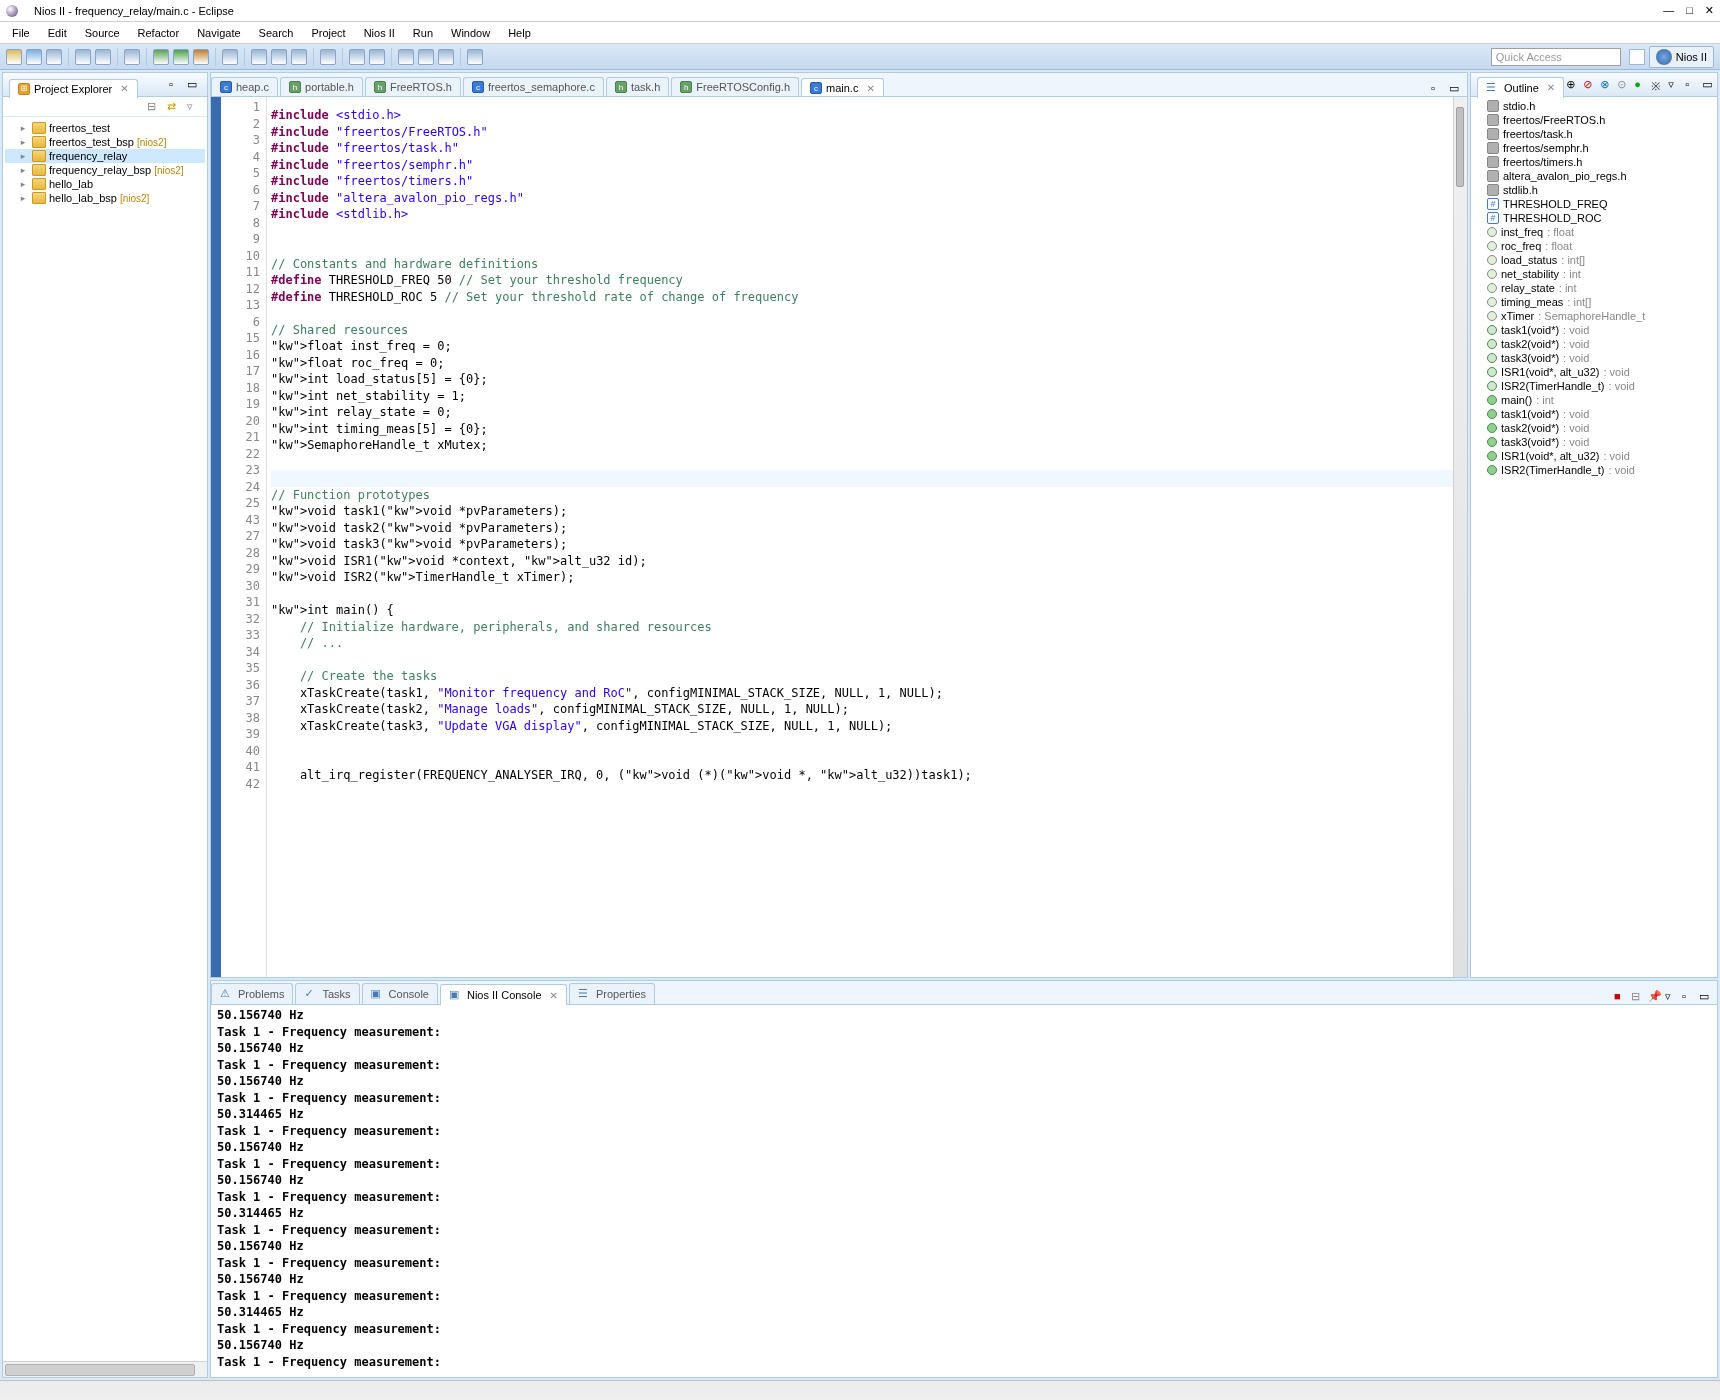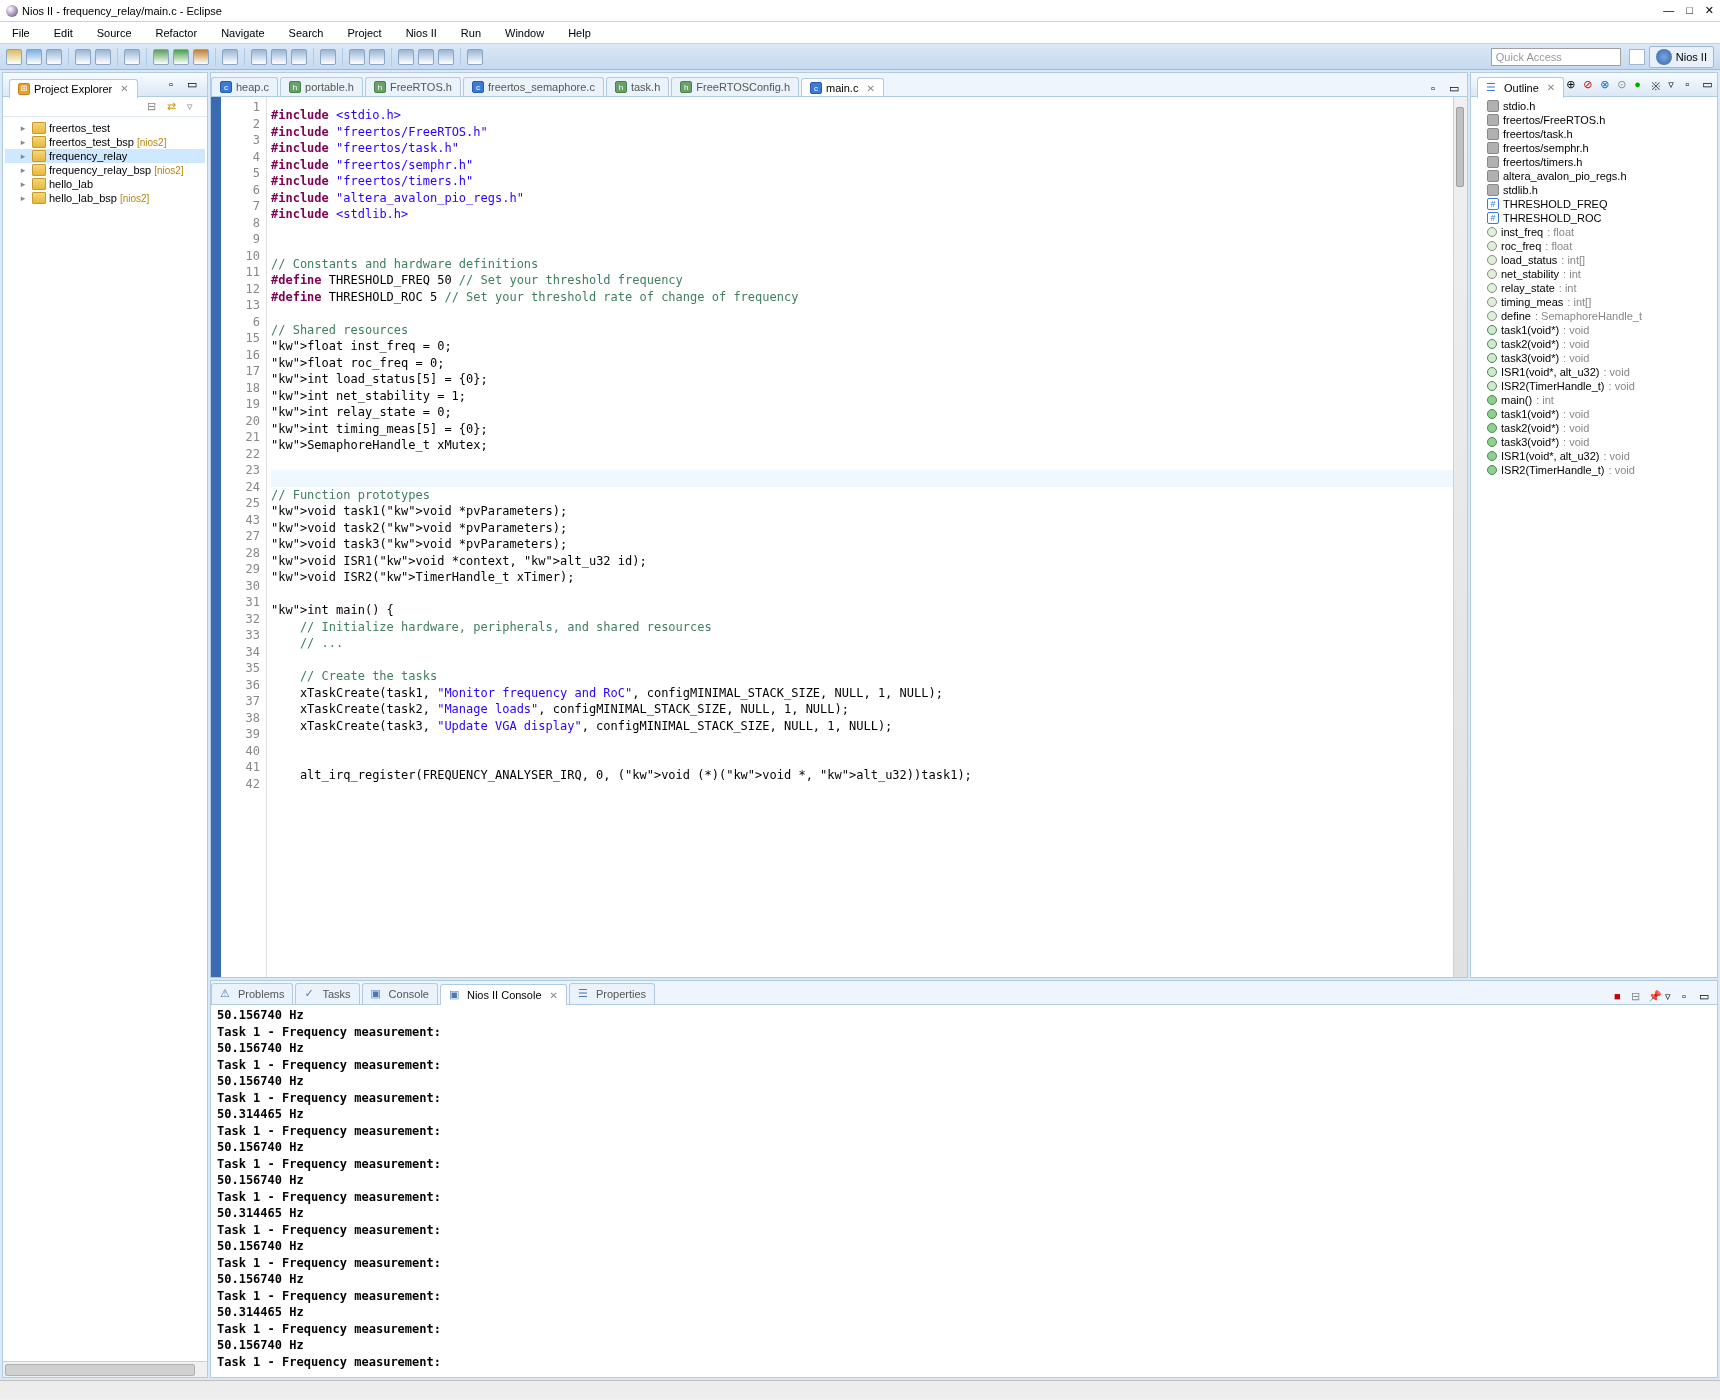--- a/index.html
+++ b/index.html
@@ -1,21 +1,21 @@
 <!DOCTYPE html>
 <html><head>
 <meta charset="utf-8">
 <style>
   * { box-sizing: border-box; margin: 0; padding: 0; }
   body { font-family: "Segoe UI", Tahoma, sans-serif; font-size: 11px; background: #f0f0f0; color: #000; overflow: hidden; }
   .titlebar { height: 22px; background: #fff; display: flex; align-items: center; padding: 0 6px; border-bottom: 1px solid #d0d0d0; justify-content: space-between; }
-  .titlebar .left { display: flex; gap: 4px; }
+  .titlebar .left { display: flex; gap: 16px; }
   .titlebar .right { display: flex; gap: 12px; }
   .eclipse-ball { width:12px; height:12px; border-radius:50%; background: radial-gradient(circle at 35% 35%, #fff, #5a3a7a); }
-  .menubar { height: 22px; background: #fff; display: flex; align-items: center; padding: 0 4px; border-bottom: 1px solid #d0d0d0; gap: 8px; }
+  .menubar { height: 22px; background: #fff; display: flex; align-items: center; padding: 0 4px; border-bottom: 1px solid #d0d0d0; gap: 2px; }
   .menubar span { padding: 2px 8px; cursor: default; }
   .toolbar { height: 26px; background: linear-gradient(#dbe8f6, #c5d9ef); display: flex; align-items: center; padding: 0 6px; gap: 20px; border-bottom: 1px solid #9fb8d3; justify-content: space-between; }
   .tb-left { display:flex; align-items:center; gap:4px; flex-wrap:nowrap; }
   .tb-icon { width:16px; height:16px; border:1px solid transparent; display:inline-block; }
   .tb-sep { width:1px; height:18px; background:#b0cbe4; margin:0 2px; }
   .quick-access { width: 130px; height: 18px; background: #fff; border:1px solid #a0a0a0; font-size:11px; padding:0 4px; color:#999; display:flex; align-items:center; }
   .persp { display:flex; gap:4px; align-items:center; margin-left:8px; }
   .persp-btn { padding:2px 6px; border:1px solid #9fb8d3; background:#e8f0fa; border-radius:2px; display:flex; align-items:center; gap:4px;}
 
   .workspace { display: grid; grid-template-columns: 206px 1fr 248px; grid-template-rows: 1fr 398px; height: calc(100vh - 90px); gap: 2px; padding: 2px; background:#dbe8f6; }
@@ -383,21 +383,21 @@
           <span>relay_state</span> 
           <span class="o-type">: int</span>
         </div>
         <div class="o-item">
           <span class="o-var"></span>
           <span>timing_meas</span> 
           <span class="o-type">: int[]</span>
         </div>
         <div class="o-item">
           <span class="o-var"></span>
-          <span>define</span> 
+          <span>xTimer</span> 
           <span class="o-type">: SemaphoreHandle_t</span>
         </div>
         <div class="o-item">
           <span class="o-fn-decl"></span>
           <span>task1(void*)</span> 
           <span class="o-type">: void</span>
         </div>
         <div class="o-item">
           <span class="o-fn-decl"></span>
           <span>task2(void*)</span> 

